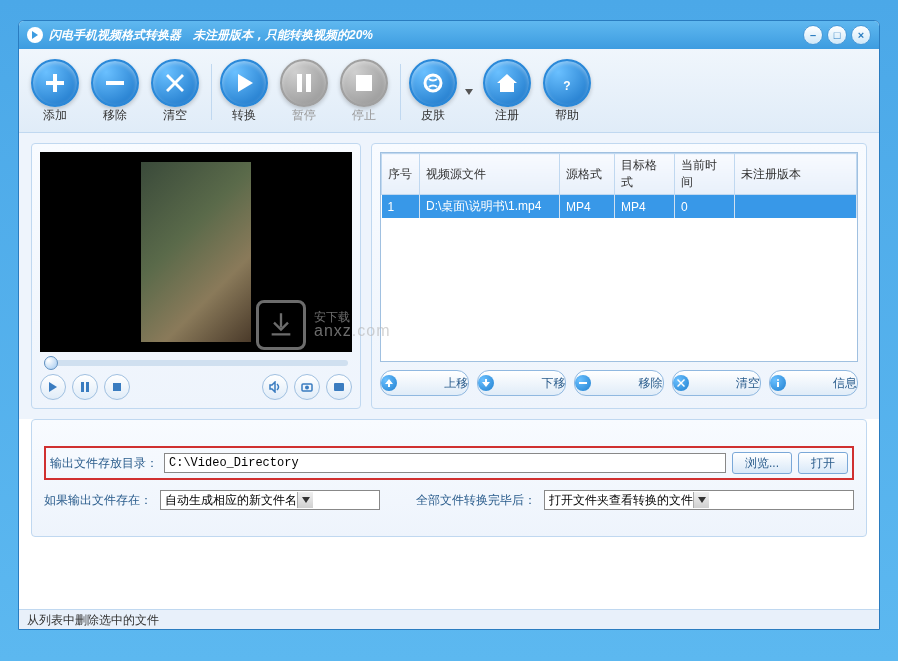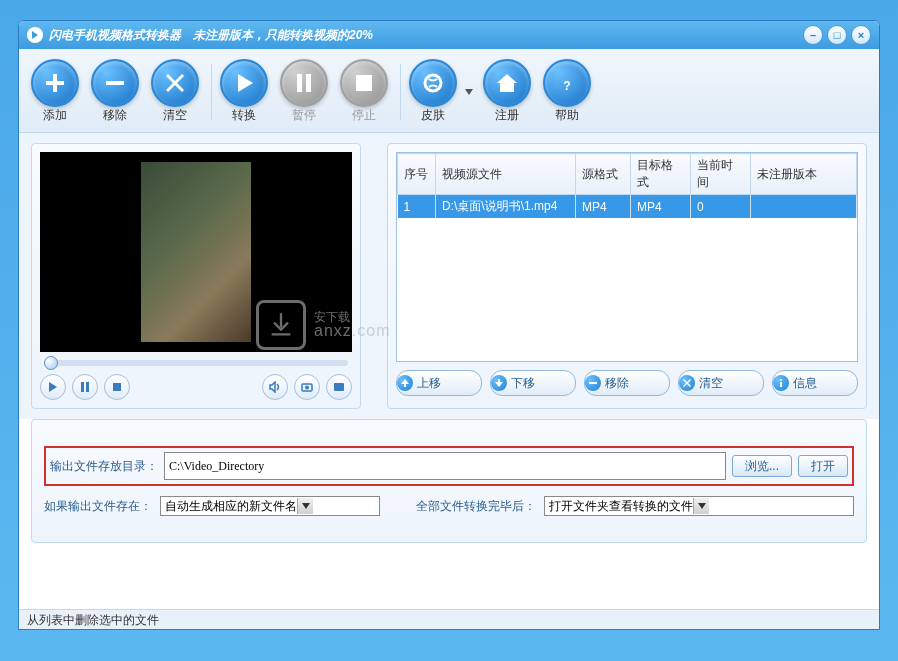--- a/index.html
+++ b/index.html
@@ -15,21 +15,21 @@
 .toolbar { background: linear-gradient(to bottom, #f0f6fc, #e0ecf8); padding: 10px 12px 8px; display: flex; align-items: center; border-bottom: 1px solid #c0d8f0; }
 .tbtn { display: flex; flex-direction: column; align-items: center; margin-right: 12px; cursor: pointer; }
 .tbtn-circle { width: 48px; height: 48px; border-radius: 50%; background: radial-gradient(circle at 30% 25%, #6ac0ff, #1570c4); border: 2px solid #2a88d8; display: flex; align-items: center; justify-content: center; box-shadow: 0 2px 4px rgba(0,0,0,0.2), inset 0 2px 4px rgba(255,255,255,0.4); }
 .tbtn-circle.disabled { background: radial-gradient(circle at 30% 25%, #d0d0d0, #909090); border-color: #a0a0a0; }
 .tbtn-circle svg { width: 24px; height: 24px; fill: #fff; }
 .tbtn-label { margin-top: 0; color: #333; }
 .tbtn-label.disabled { color: #999; }
 .tsep { width: 1px; height: 56px; background: #c0d8f0; margin: 0 8px 0 0; }
 .dropdown-arrow { width: 12px; height: 48px; display: flex; align-items: center; justify-content: center; margin-left: -6px; margin-right: 8px; cursor: pointer; }
 
-.content { display: flex; padding: 10px 12px; gap: 26px; background: #eef4fc; }
+.content { display: flex; padding: 10px 12px; gap: 10px; background: #eef4fc; }
 .panel { background: linear-gradient(to bottom, #f8fbff, #eef4fc); border: 1px solid #c0d8f0; border-radius: 4px; padding: 8px; }
 .left-panel { width: 330px; }
 .right-panel { flex: 1; }
 
 .video-preview { width: 100%; height: 200px; background: #000; position: relative; margin-bottom: 6px; display: flex; align-items: center; justify-content: center; }
 .video-thumb { width: 110px; height: 180px; background: linear-gradient(135deg, #3a4a3a 0%, #5a6a4a 40%, #8a7a5a 70%, #4a3a2a 100%); position: relative; }
 .slider-track { height: 6px; background: #d0e0f0; border-radius: 3px; position: relative; margin: 8px 4px; }
 .slider-thumb { position: absolute; left: 0; top: -4px; width: 14px; height: 14px; border-radius: 50%; background: radial-gradient(circle at 30% 30%, #fff, #a0c8f0); border: 1px solid #6090c0; }
 
 .preview-controls { display: flex; align-items: center; gap: 6px; margin-top: 4px; }
@@ -37,30 +37,30 @@
 .pctrl svg { width: 12px; height: 12px; fill: #3a7cc0; }
 .pctrl-spacer { flex: 1; }
 
 .table-container { border: 1px solid #a0c0e0; background: #fff; height: 210px; overflow: auto; }
 table { width: 100%; border-collapse: collapse; }
 th { background: linear-gradient(to bottom, #f8faff, #e8f0fa); border: 1px solid #c0d8f0; padding: 3px 6px; text-align: left; color: #333; font-weight: normal; }
 td { border-right: 1px solid #d0e0f0; padding: 3px 6px; color: #fff; }
 tr.selected td { background: #3898e8; }
 
 .list-actions { display: flex; gap: 8px; margin-top: 8px; justify-content: space-between; }
-.action-btn { flex: 1; height: 26px; background: linear-gradient(to bottom, #fff, #e0ecf8); border: 1px solid #90b8e0; border-radius: 12px; display: flex; align-items: center; justify-content: flex-start; gap: 4px; cursor: pointer; color: #2a5c8c; }
+.action-btn { flex: 1; height: 26px; background: linear-gradient(to bottom, #fff, #e0ecf8); border: 1px solid #90b8e0; border-radius: 12px; display: flex; align-items: center; justify-content: space-between; gap: 4px; cursor: pointer; color: #2a5c8c; }
 .action-btn svg { width: 16px; height: 16px; }
 .action-btn .circ { width: 16px; height: 16px; border-radius: 50%; background: radial-gradient(circle at 30% 30%, #6ac0ff, #2080d0); display: flex; align-items: center; justify-content: center; }
 .action-btn .circ svg { width: 10px; height: 10px; fill: #fff; }
 
 .bottom-section { margin: 0 12px 8px; background: linear-gradient(to bottom, #f8fbff, #eef4fc); border: 1px solid #c0d8f0; border-radius: 4px; padding: 26px 12px; }
 .highlight-row { border: 2px solid #d03030; padding: 4px; display: flex; align-items: center; gap: 6px; margin-bottom: 10px; }
 .form-row { display: flex; align-items: center; gap: 8px; }
 .form-label { color: #2a5c8c; white-space: nowrap; }
-.text-input { flex: 1; height: 28px; border: 1px solid #888; padding: 0 4px; font-family: Liberation Serif, serif; }
+.text-input { flex: 1; height: 20px; border: 1px solid #888; padding: 0 4px; font-family: Liberation Mono, monospace; }
 .sm-btn { height: 22px; padding: 0 12px; background: linear-gradient(to bottom, #fff, #d8e8f8); border: 1px solid #7aa8d8; border-radius: 3px; cursor: pointer; color: #2a5c8c; }
 .combo { height: 20px; border: 1px solid #888; background: #fff; padding: 0 4px; display: flex; align-items: center; justify-content: flex-start; cursor: pointer; }
 .combo-arrow { width: 16px; height: 16px; background: linear-gradient(to bottom, #f0f0f0, #d0d0d0); border-left: 1px solid #aaa; display: flex; align-items: center; justify-content: center; }
 
 .status-bar { position: absolute; bottom: 0; left: 0; right: 0; height: 20px; background: #e8f0fa; border-top: 1px solid #c0d8f0; padding: 2px 8px; color: #333; }
 
 .watermark { position: absolute; left: 256px; top: 300px; color: rgba(180,180,180,0.6); font-size: 28px; pointer-events: none; display: flex; align-items: center; gap: 8px; }
 .watermark-icon { width: 50px; height: 50px; border: 3px solid rgba(180,180,180,0.6); border-radius: 8px; display: flex; align-items: center; justify-content: center; }
 .watermark-text { display: flex; flex-direction: column; line-height: 1; }
 .watermark-sub { font-size: 16px; letter-spacing: 1px; }

